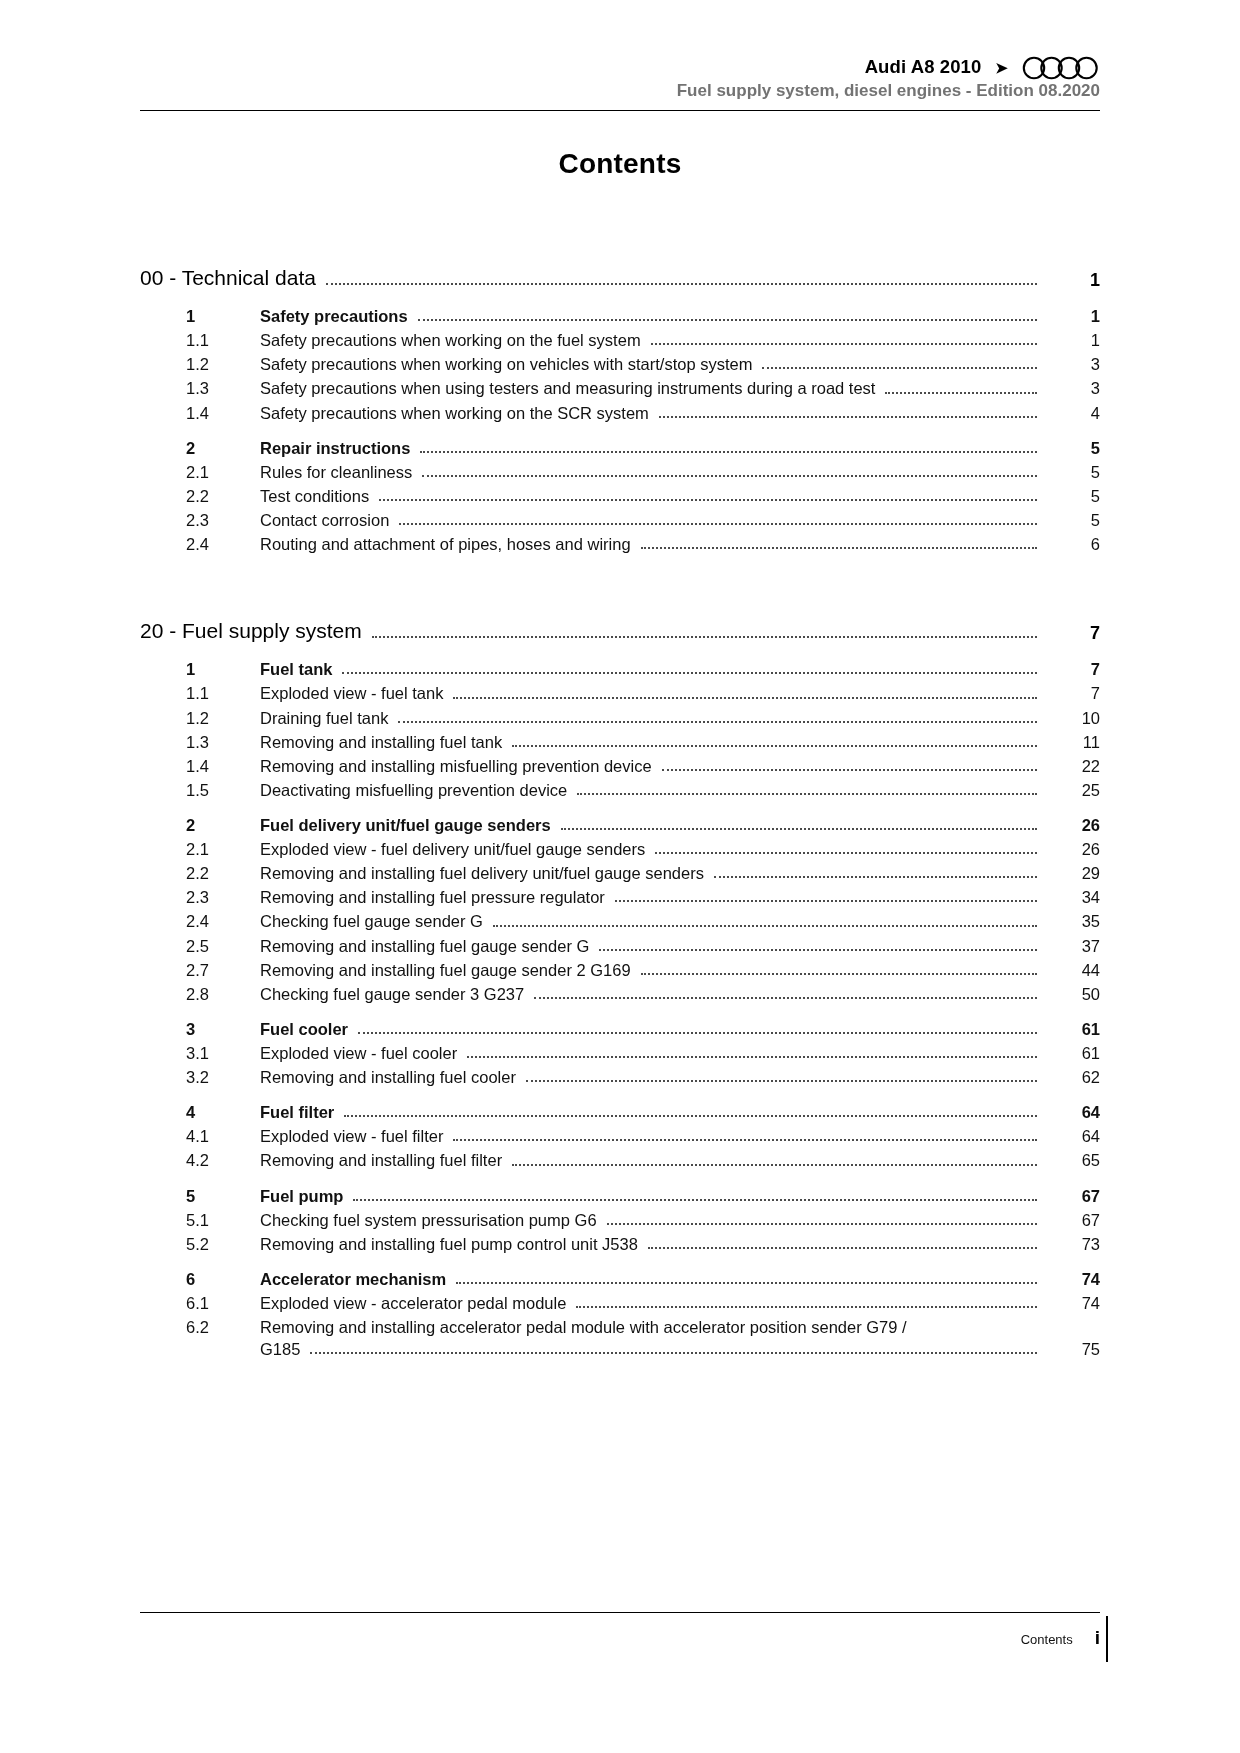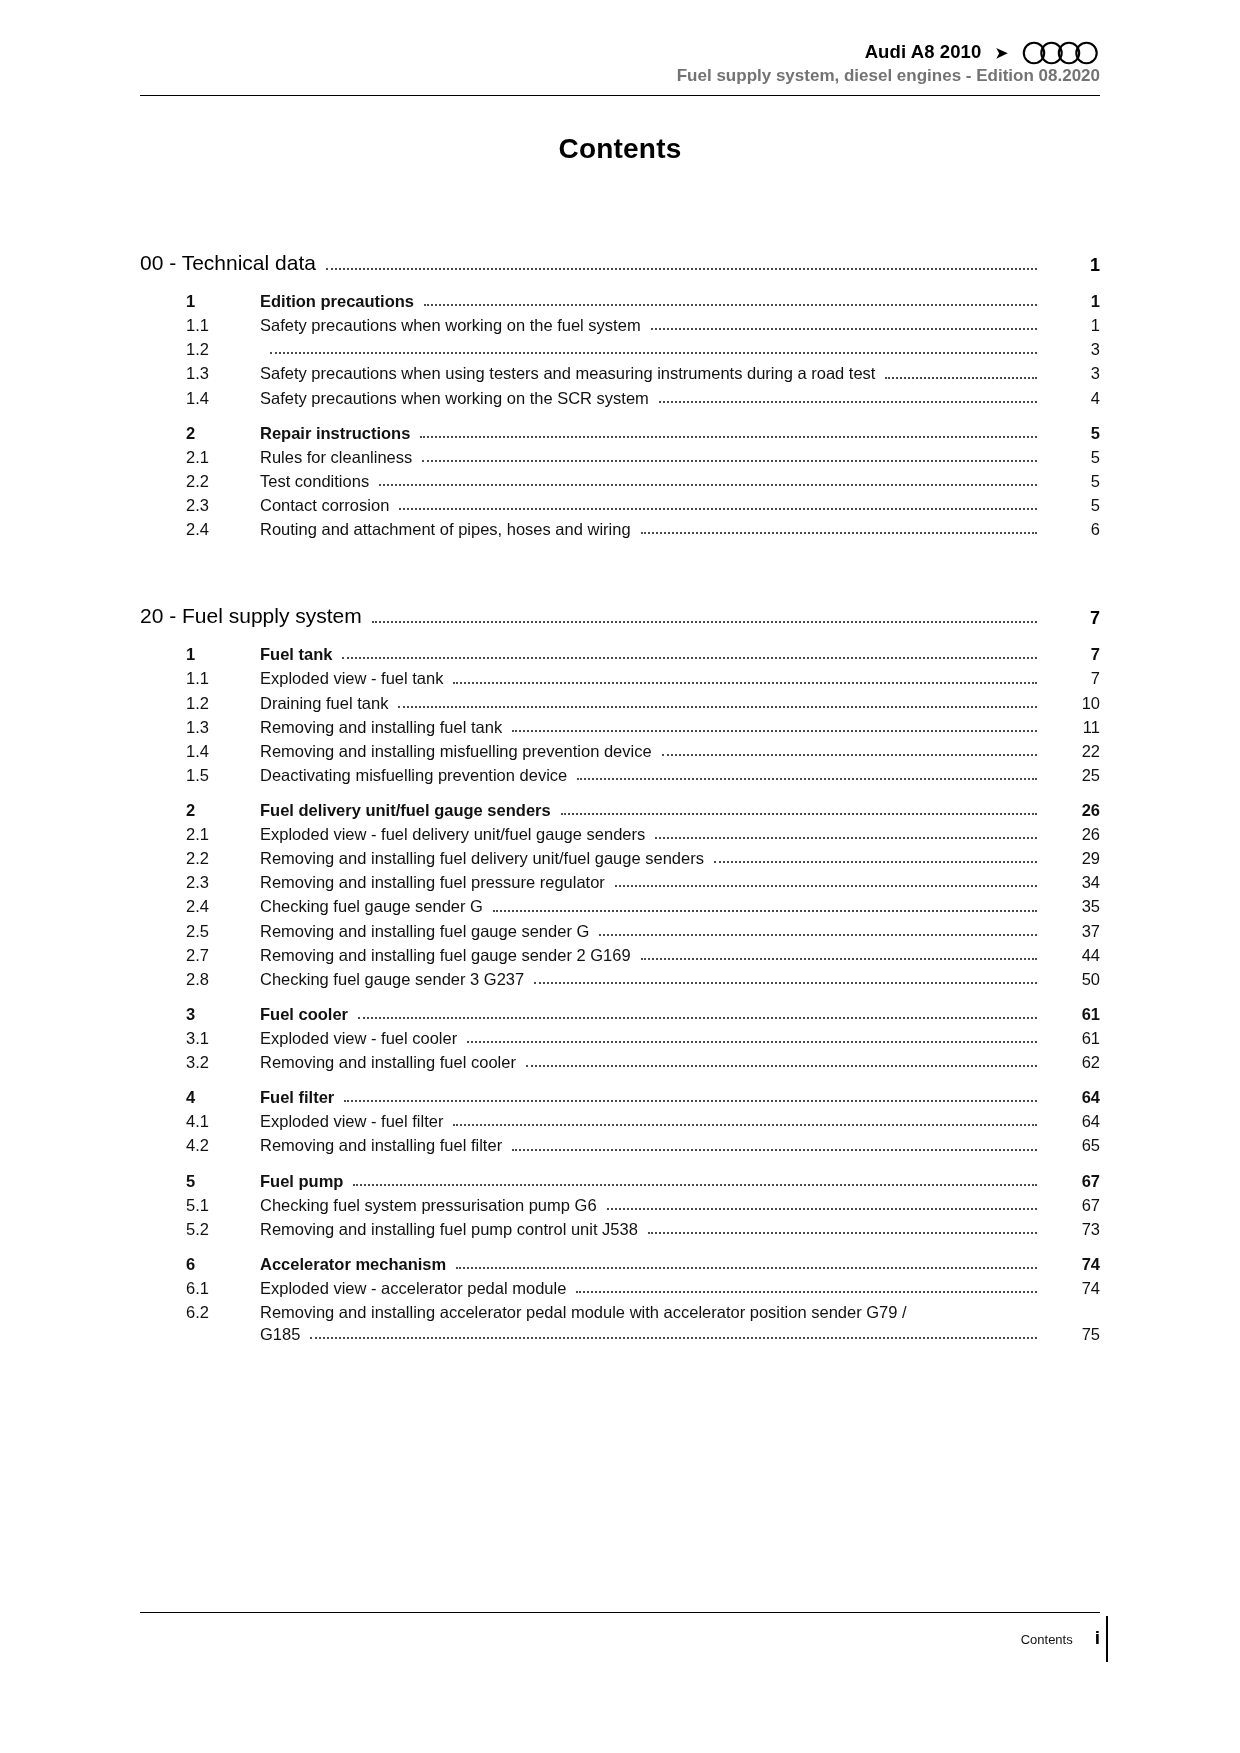--- a/index.html
+++ b/index.html
@@ -18,21 +18,21 @@
   .page {
     position: relative;
     width: 1240px;
     height: 1753px;
     box-sizing: border-box;
     padding: 0 140px;
   }
 
   
   .header {
-    padding-top: 38px;
+    padding-top: 53px;
     text-align: right;
   }
   .header-line1 {
     font-size: 18.5px;
     font-weight: bold;
     color: #000;
     letter-spacing: 0.1px;
     display: flex;
     justify-content: flex-end;
     align-items: center;
@@ -205,32 +205,33 @@
 
   <div class="toc" id="toc-root">
       <div class="toc-row lvl-chapter">
         <span class="num"></span>
         <span class="label">00 - Technical data</span>
         <span class="dots"></span>
         <span class="page-no">1</span>
       </div>
       <div class="toc-row lvl-section">
         <span class="num">1</span>
-        <span class="label">Edition precautions</span>
+        <span class="label">Safety precautions</span>
         <span class="dots"></span>
         <span class="page-no">1</span>
       </div>
       <div class="toc-row lvl-sub">
         <span class="num">1.1</span>
         <span class="label">Safety precautions when working on the fuel system</span>
         <span class="dots"></span>
         <span class="page-no">1</span>
       </div>
       <div class="toc-row lvl-sub">
         <span class="num">1.2</span>
+        <span class="label">Safety precautions when working on vehicles with start/stop system</span>
         <span class="dots"></span>
         <span class="page-no">3</span>
       </div>
       <div class="toc-row lvl-sub">
         <span class="num">1.3</span>
         <span class="label">Safety precautions when using testers and measuring instruments during a road test</span>
         <span class="dots"></span>
         <span class="page-no">3</span>
       </div>
       <div class="toc-row lvl-sub">

